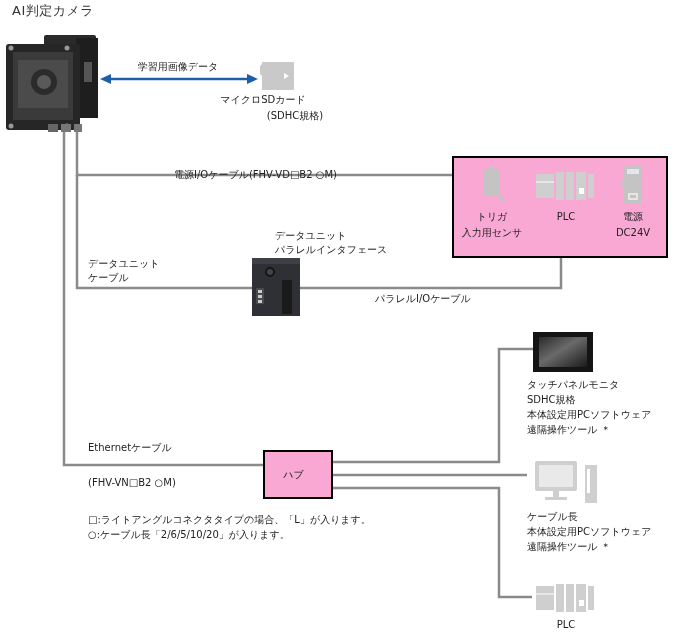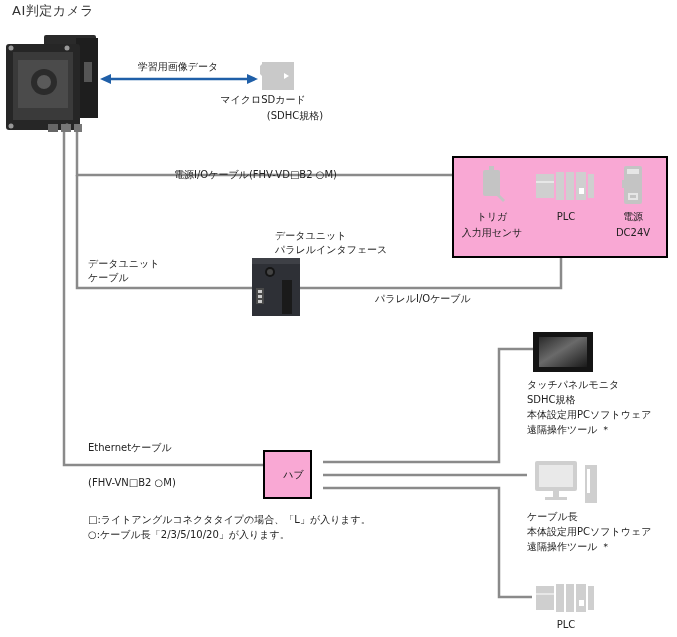--- a/index.html
+++ b/index.html
@@ -114,26 +114,26 @@
   <rect x="30" y="22" width="10" height="34" fill="#1a1a1a"></rect>
   <rect x="4" y="30" width="8" height="16" fill="#4a4a4a"></rect>
   <rect x="6" y="32" width="4" height="3" fill="#ccc"></rect>
   <rect x="6" y="37" width="4" height="3" fill="#ccc"></rect>
   <rect x="6" y="42" width="4" height="3" fill="#ccc"></rect>
 </svg>
 
 <div class="t" style="left:88px; top:441px;">Ethernetケーブル</div>
 <div class="t" style="left:88px; top:456px;margin-top:20px;">(FHV-VN□B2 ○M)</div>
 
-<div class="box" style="left:263px; top:450px; width:49px; height:49px;">
+<div class="box" style="left:263px; top:450px; width:70px; height:49px;">
   <div class="t c" style="left:0; top:16px; width:57px;">ハブ</div>
 </div>
 
 <div class="t" style="left:88px; top:513px;">□:ライトアングルコネクタタイプの場合、「L」が入ります。</div>
-<div class="t" style="left:88px; top:528px;">○:ケーブル長「2/3/5/10/20」が入ります。</div>
+<div class="t" style="left:88px; top:528px;">○:ケーブル長「2/6/5/10/20」が入ります。</div>
 
 <svg class="abs" style="left:533px; top:332px;" width="62" height="40" viewBox="0 0 62 40">
   <defs>
     <linearGradient id="tpg" x1="0" y1="0" x2="1" y2="1">
       <stop offset="0" stop-color="#2a2a2a"></stop>
       <stop offset="0.45" stop-color="#6a6a6a"></stop>
       <stop offset="1" stop-color="#1a1a1a"></stop>
     </linearGradient>
   </defs>
   <rect x="0" y="0" width="60" height="40" fill="#141414"></rect>

